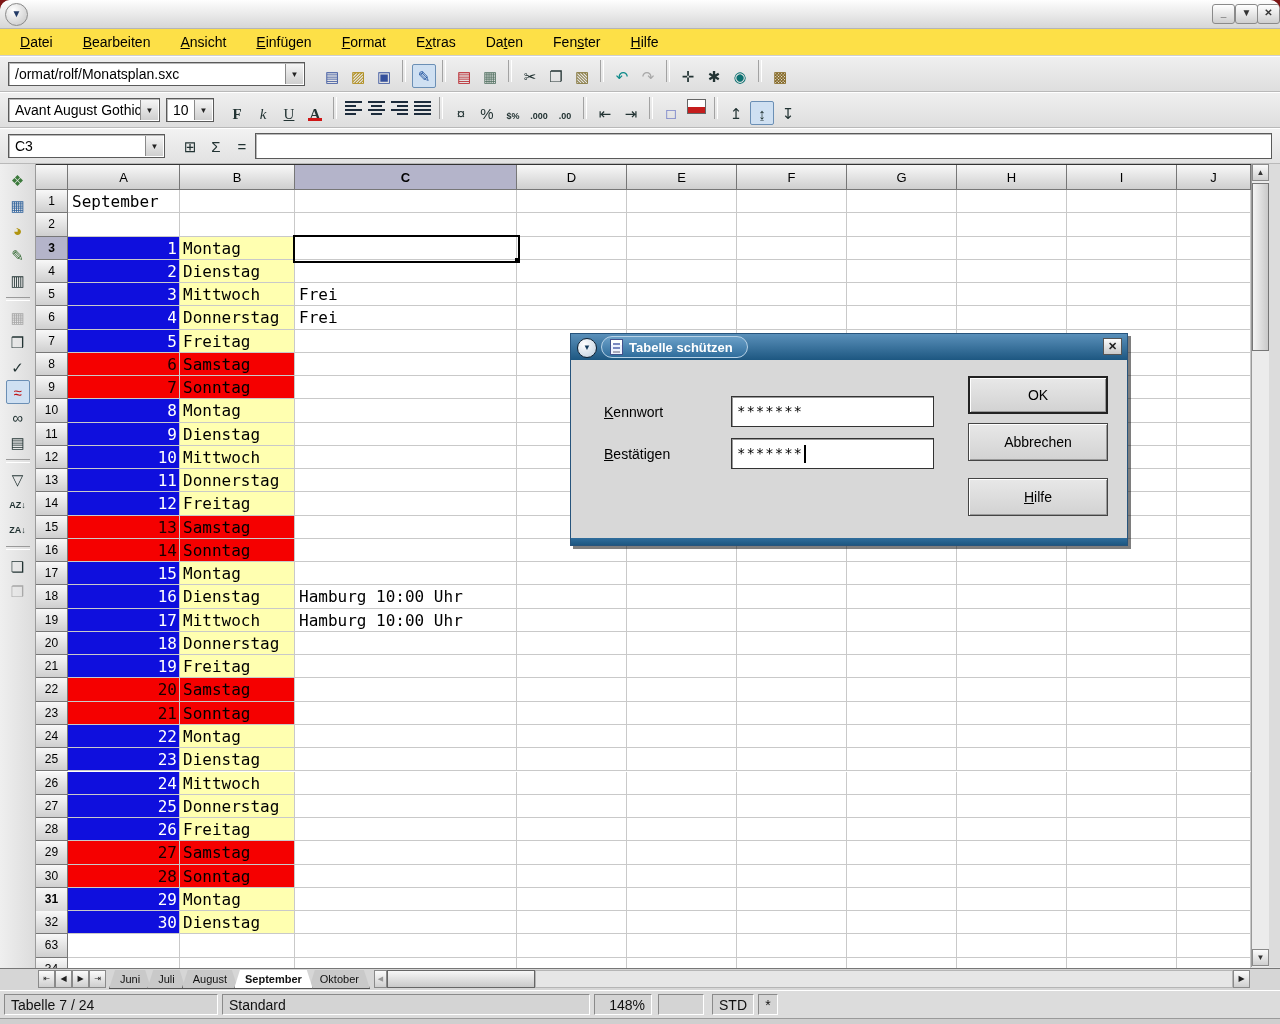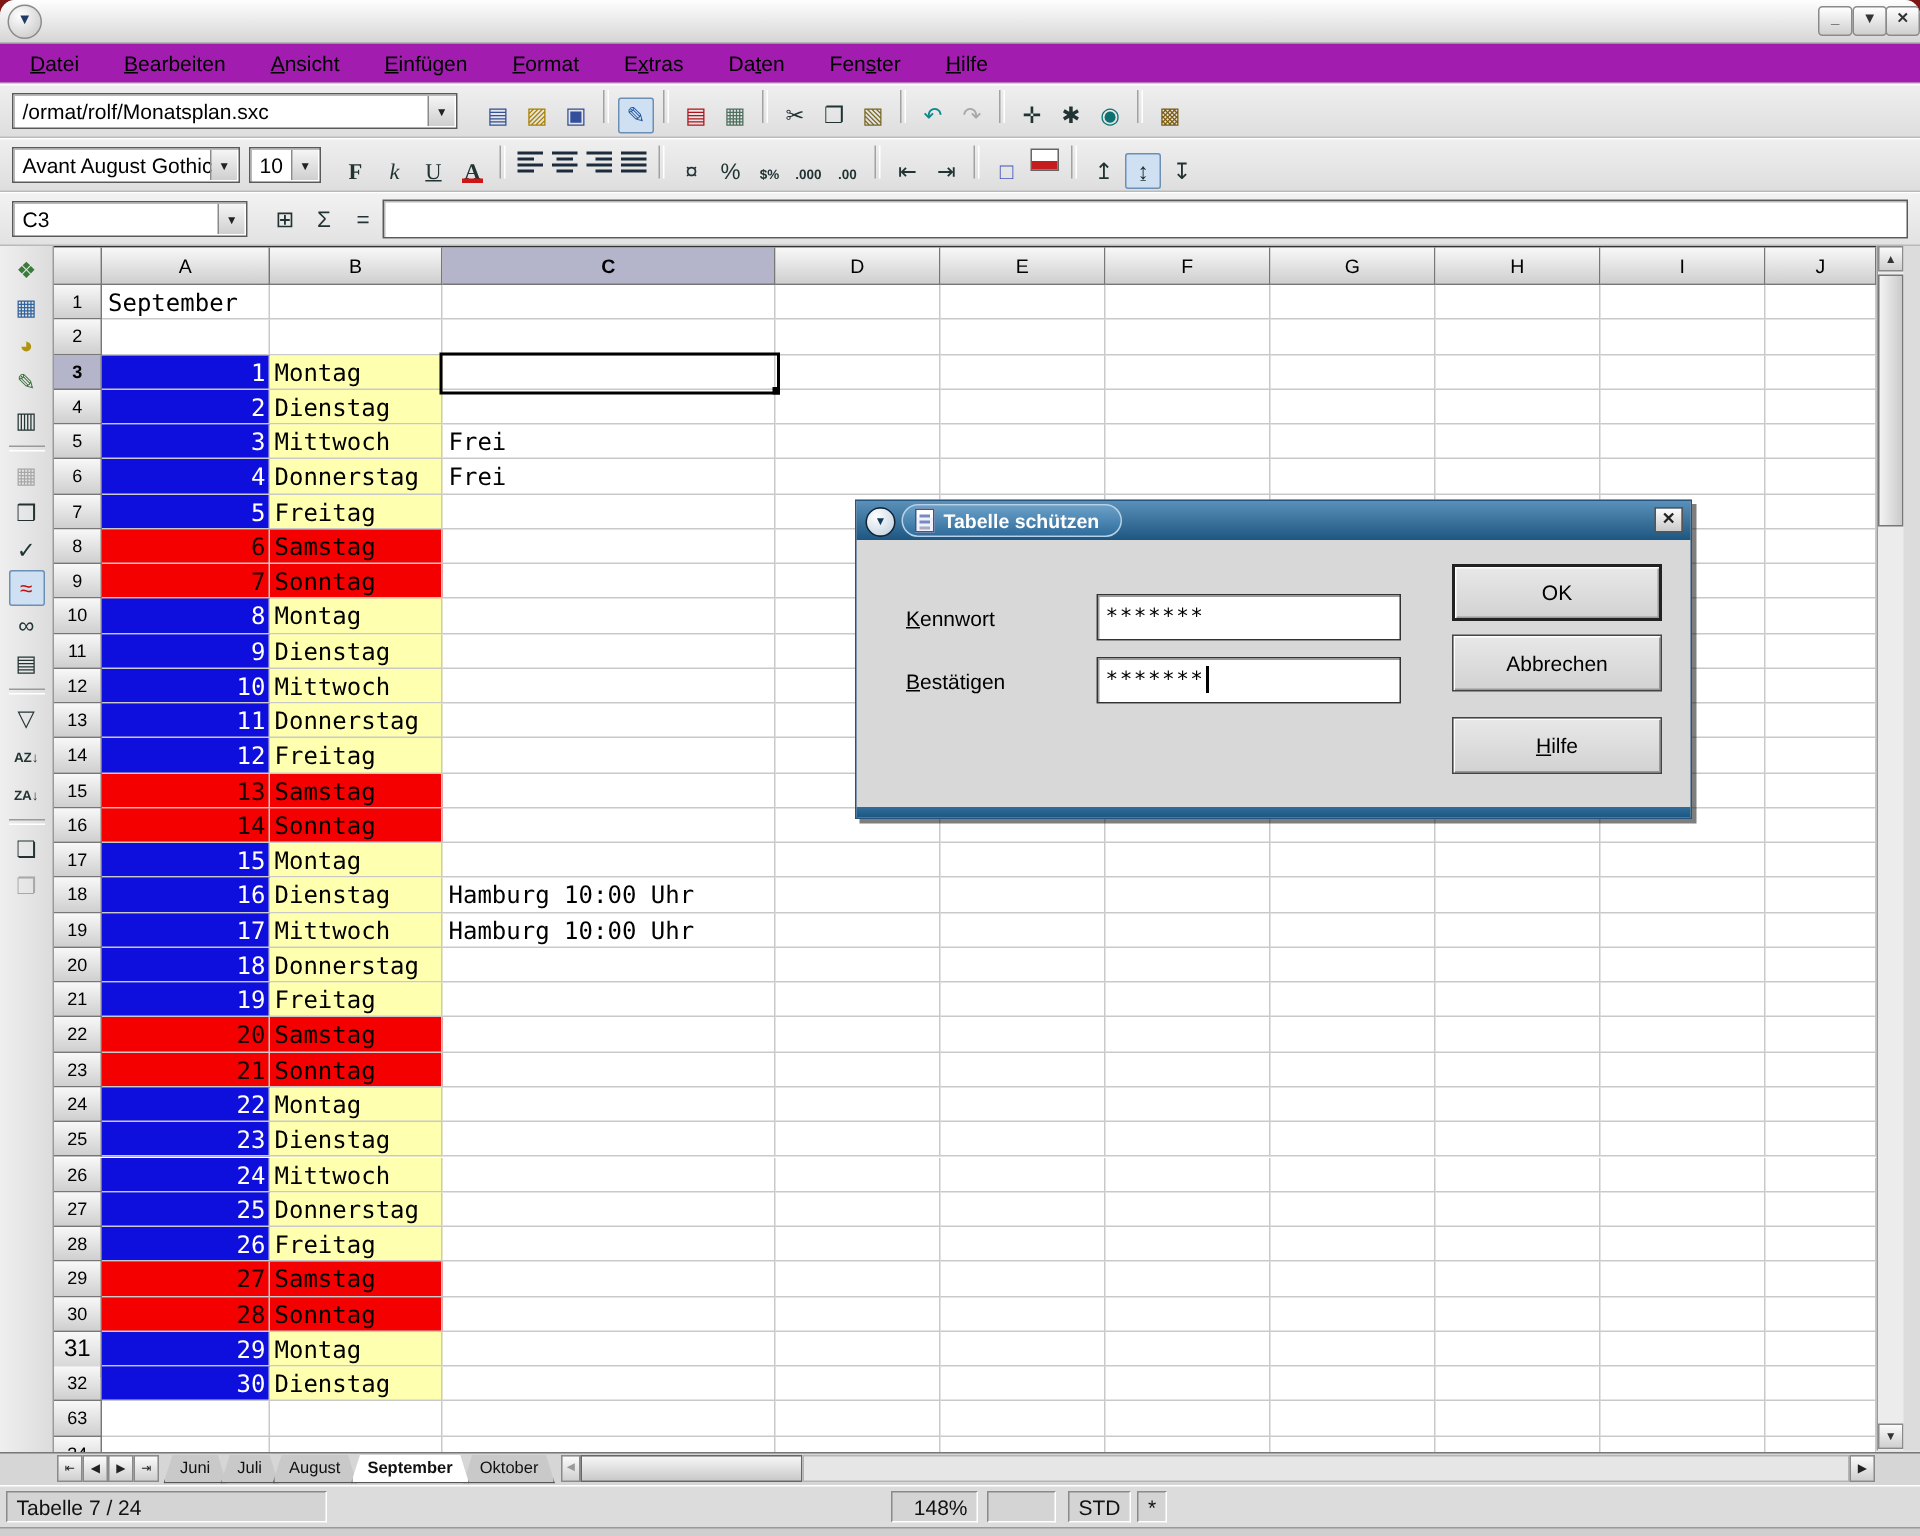--- a/index.html
+++ b/index.html
@@ -16,21 +16,21 @@
     padding:0 16px 0 10px;}
   .docicon{display:inline-block;width:13px;height:16px;background:#fff;border:1px solid #44518c;
     box-shadow:inset 0 -9px 0 #eef2ff;margin-right:7px;position:relative;}
   .docicon:after{content:"";position:absolute;left:2px;top:3px;width:7px;height:2px;background:#7a88c0;
     box-shadow:0 4px 0 #7a88c0,0 8px 0 #aab;}
   #titletext{font-weight:bold;font-size:13px;color:#111;white-space:nowrap;}
   .winbtn{position:absolute;top:4px;width:21px;height:18px;background:linear-gradient(#fff,#cfcfcf);
     border:1px solid #8a8a8a;border-radius:3px;text-align:center;line-height:16px;
     font-size:10px;font-weight:bold;color:#333;}
   
-  #menubar{position:absolute;left:0;top:29px;width:1280px;height:27px;background:#a21caf;
+  #menubar{position:absolute;left:0;top:29px;width:1280px;height:27px;background:#fde047;
     border-bottom:1px solid #cfcfcf;display:flex;align-items:center;padding-left:10px;box-sizing:border-box;}
   .menuitem{font-size:14px;color:#000;padding:3px 10px;margin-right:10px;white-space:nowrap;}
   
   .bar{position:absolute;left:0;width:1280px;background:linear-gradient(#efefef,#dedede);
     border-top:1px solid #fff;border-bottom:1px solid #b9b9b9;display:flex;align-items:center;box-sizing:border-box;}
   #fnbar{top:56px;height:36px;padding-left:8px;}
   #fmtbar{top:92px;height:36px;padding-left:8px;}
   #formulabar{top:128px;height:36px;padding-left:8px;background:linear-gradient(#f2f2f2,#e2e2e2);}
   .combo{height:24px;background:#fff;border:1px solid #5a5a5a;box-shadow:inset 1px 1px 0 #b9b9b9;
     display:flex;align-items:center;position:relative;font-size:14px;padding-left:6px;box-sizing:border-box;}
@@ -243,21 +243,21 @@
         <div class="hdr" style="left: 0px; top: 490.2px; width: 32px; height: 23.26px; line-height: 23.26px; font-size: 12px;">21</div>
         <div class="hdr" style="left: 0px; top: 513.46px; width: 32px; height: 23.26px; line-height: 23.26px; font-size: 12px;">22</div>
         <div class="hdr" style="left: 0px; top: 536.72px; width: 32px; height: 23.26px; line-height: 23.26px; font-size: 12px;">23</div>
         <div class="hdr" style="left: 0px; top: 559.98px; width: 32px; height: 23.26px; line-height: 23.26px; font-size: 12px;">24</div>
         <div class="hdr" style="left: 0px; top: 583.24px; width: 32px; height: 23.26px; line-height: 23.26px; font-size: 12px;">25</div>
         <div class="hdr" style="left: 0px; top: 606.5px; width: 32px; height: 23.26px; line-height: 23.26px; font-size: 12px;">26</div>
         <div class="hdr" style="left: 0px; top: 629.76px; width: 32px; height: 23.26px; line-height: 23.26px; font-size: 12px;">27</div>
         <div class="hdr" style="left: 0px; top: 653.02px; width: 32px; height: 23.26px; line-height: 23.26px; font-size: 12px;">28</div>
         <div class="hdr" style="left: 0px; top: 676.28px; width: 32px; height: 23.26px; line-height: 23.26px; font-size: 12px;">29</div>
         <div class="hdr" style="left: 0px; top: 699.54px; width: 32px; height: 23.26px; line-height: 23.26px; font-size: 12px;">30</div>
-        <div class="hdr" style="left: 0px; top: 722.8px; width: 32px; height: 30px; line-height: 23.26px; font-size: 16px;">31</div>
+        <div class="hdr" style="left: 0px; top: 722.8px; width: 32px; height: 30px; line-height: 23.26px; font-size: 12px; font-weight: bold;">31</div>
         <div class="hdr" style="left: 0px; top: 746.06px; width: 32px; height: 23.26px; line-height: 23.26px; font-size: 12px;">32</div>
         <div class="hdr" style="left: 0px; top: 769.32px; width: 32px; height: 23.26px; line-height: 23.26px; font-size: 12px;">63</div>
         <div class="hdr" style="left: 0px; top: 792.58px; width: 32px; height: 23.26px; line-height: 23.26px; font-size: 12px;">34</div>
       </div>
     <div id="cellarea">
         <div class="cell freetext" style="left: 32px; top: 25px; width: 112px; height: 23.26px; line-height: 23.26px; z-index: 3;">September</div>
         <div class="cell" style="left: 144px; top: 25px; width: 115px; height: 23.26px; line-height: 23.26px;"></div>
         <div class="cell" style="left: 259px; top: 25px; width: 222px; height: 23.26px; line-height: 23.26px;"></div>
         <div class="cell" style="left: 481px; top: 25px; width: 110px; height: 23.26px; line-height: 23.26px;"></div>
         <div class="cell" style="left: 591px; top: 25px; width: 110px; height: 23.26px; line-height: 23.26px;"></div>
@@ -624,20 +624,21 @@
         <div class="sheettab">Oktober</div>
       </div>
     <div id="tabscrolll">◀</div>
     <div id="hthumb"></div>
     <div id="htrough"></div>
     <div id="hright">▶</div>
   </div>
 
   <div id="statusbar">
     <div class="seg" style="left:4px;width:214px;">Tabelle 7 / 24</div>
+    <div class="seg" style="left:222px;width:368px;">Standard</div>
     <div class="seg" style="left:594px;width:58px;text-align:right;">148%</div>
     <div class="seg" style="left:658px;width:46px;"></div>
     <div class="seg" style="left:712px;width:42px;text-align:center;">STD</div>
     <div class="seg" style="left:758px;width:20px;text-align:center;">*</div>
   </div>
   <div id="bottomedge"></div>
 
   <div id="dialog">
     <div id="dlgtitle">
       <div id="dlgmenu">▼</div>

